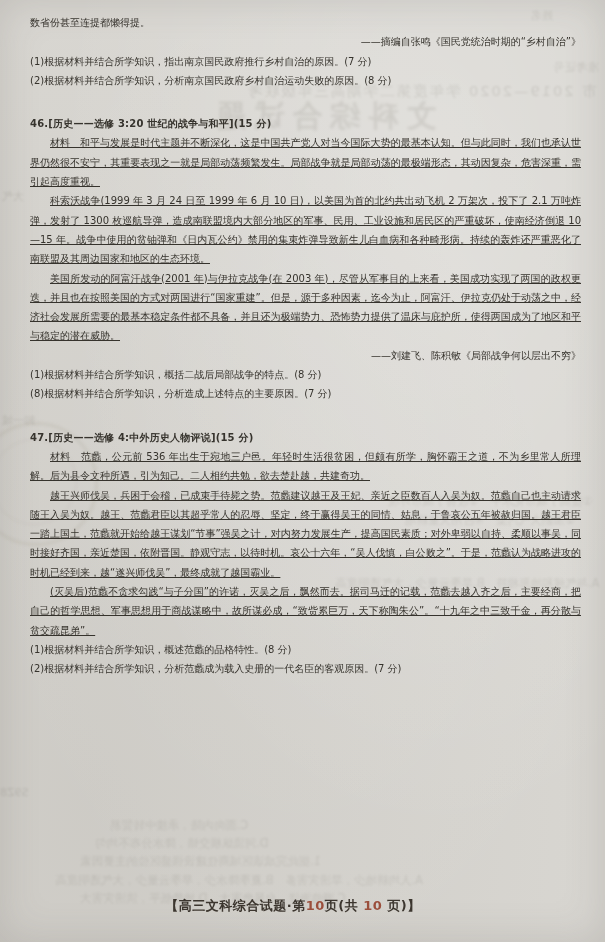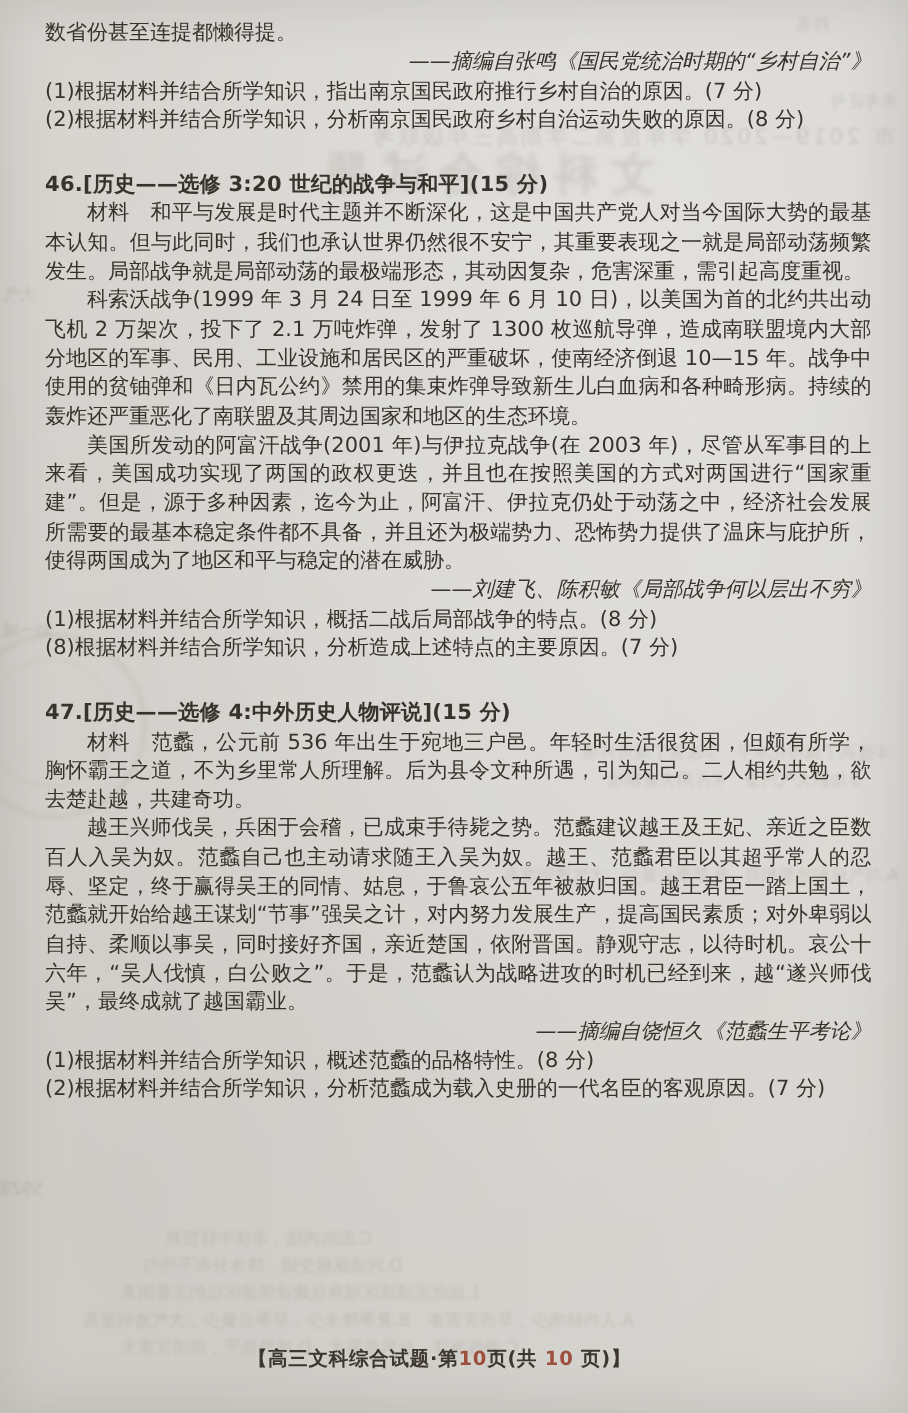--- a/index.html
+++ b/index.html
@@ -12,27 +12,27 @@
       radial-gradient(ellipse at 15% 85%, rgba(110,105,95,.10), transparent 70%),
       radial-gradient(ellipse at 50% 50%, rgba(255,255,255,.10), transparent 80%),
       #d8d6d1;
     box-shadow: inset 0 0 40px rgba(90,85,75,.18);
     overflow:hidden;
     font-family:"DejaVu Sans","Liberation Sans",sans-serif;
     color:#36332d;
   }
   .content{
     position:absolute;left:30px;top:13px;width:551px;
-    font-size:14px;line-height:19.3px;
+    font-size:10px;line-height:19.3px;
     text-align:justify;
     filter:blur(.18px);
   }
   .content p{margin:0;}
-  .mat{text-indent:2em;}
-  .attr{text-align:right;text-indent:0;font-style:italic;}
+  .mat{text-indent:2em;text-decoration:underline;}
+  .attr{text-align:right;text-indent:0;}
   .qline{text-indent:0;}
   .qheading{font-weight:bold;text-indent:0;letter-spacing:.2px;}
   .block-gap{height:24px;}
   .footer{
     position:absolute;left:0;top:897px;width:586px;
     text-align:center;font-weight:bold;font-size:13px;
     color:#3c362f;letter-spacing:.5px;filter:blur(.2px);
   }
   .footer .pgnum{color:#9b4f3c;}
   
@@ -102,21 +102,21 @@
     <p class="mat">美国所发动的阿富汗战争(2001 年)与伊拉克战争(在 2003 年)，尽管从军事目的上来看，美国成功实现了两国的政权更迭，并且也在按照美国的方式对两国进行“国家重建”。但是，源于多种因素，迄今为止，阿富汗、伊拉克仍处于动荡之中，经济社会发展所需要的最基本稳定条件都不具备，并且还为极端势力、恐怖势力提供了温床与庇护所，使得两国成为了地区和平与稳定的潜在威胁。</p>
     <p class="attr">——刘建飞、陈积敏《局部战争何以层出不穷》</p>
     <p class="qline">(1)根据材料并结合所学知识，概括二战后局部战争的特点。(8 分)</p>
     <p class="qline">(8)根据材料并结合所学知识，分析造成上述特点的主要原因。(7 分)</p>
 
     <div class="block-gap"></div>
 
     <p class="qheading">47.[历史——选修 4:中外历史人物评说](15 分)</p>
     <p class="mat">材料　范蠡，公元前 536 年出生于宛地三户邑。年轻时生活很贫困，但颇有所学，胸怀霸王之道，不为乡里常人所理解。后为县令文种所遇，引为知己。二人相约共勉，欲去楚赴越，共建奇功。</p>
     <p class="mat">越王兴师伐吴，兵困于会稽，已成束手待毙之势。范蠡建议越王及王妃、亲近之臣数百人入吴为奴。范蠡自己也主动请求随王入吴为奴。越王、范蠡君臣以其超乎常人的忍辱、坚定，终于赢得吴王的同情、姑息，于鲁哀公五年被赦归国。越王君臣一踏上国土，范蠡就开始给越王谋划“节事”强吴之计，对内努力发展生产，提高国民素质；对外卑弱以自持、柔顺以事吴，同时接好齐国，亲近楚国，依附晋国。静观守志，以待时机。哀公十六年，“吴人伐慎，白公败之”。于是，范蠡认为战略进攻的时机已经到来，越“遂兴师伐吴”，最终成就了越国霸业。</p>
-    <p class="attr">——摘编自饶恒久《范蠡生平考论》</p>
+    <p class="mat">(灭吴后)范蠡不贪求勾践“与子分国”的许诺，灭吴之后，飘然而去。据司马迁的记载，范蠡去越入齐之后，主要经商，把自己的哲学思想、军事思想用于商战谋略中，故所谋必成，“致赀累巨万，天下称陶朱公”。“十九年之中三致千金，再分散与贫交疏昆弟”。</p>
     <p class="qline">(1)根据材料并结合所学知识，概述范蠡的品格特性。(8 分)</p>
     <p class="qline">(2)根据材料并结合所学知识，分析范蠡成为载入史册的一代名臣的客观原因。(7 分)</p>
 
   </div>
 
   <div class="footer">
     <span>【高三文科综合试题·第</span><span class="pgnum">10</span><span>页(共 </span><span class="pgnum">10</span><span> 页)】</span>
   </div>
 
 </div>

